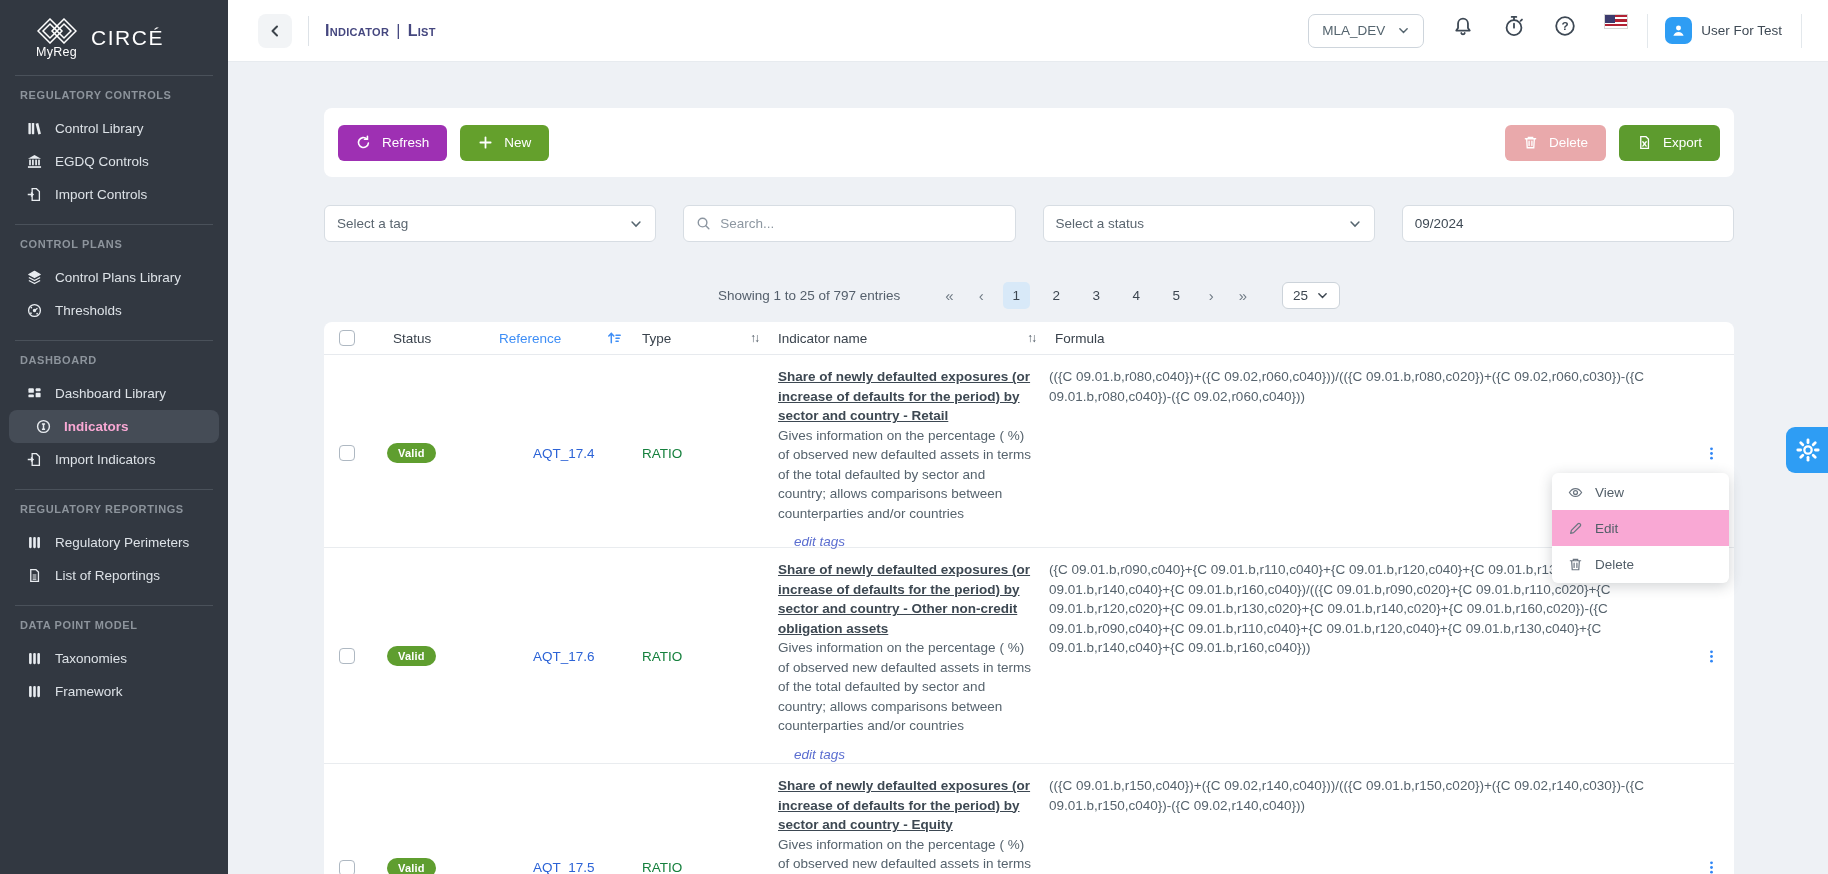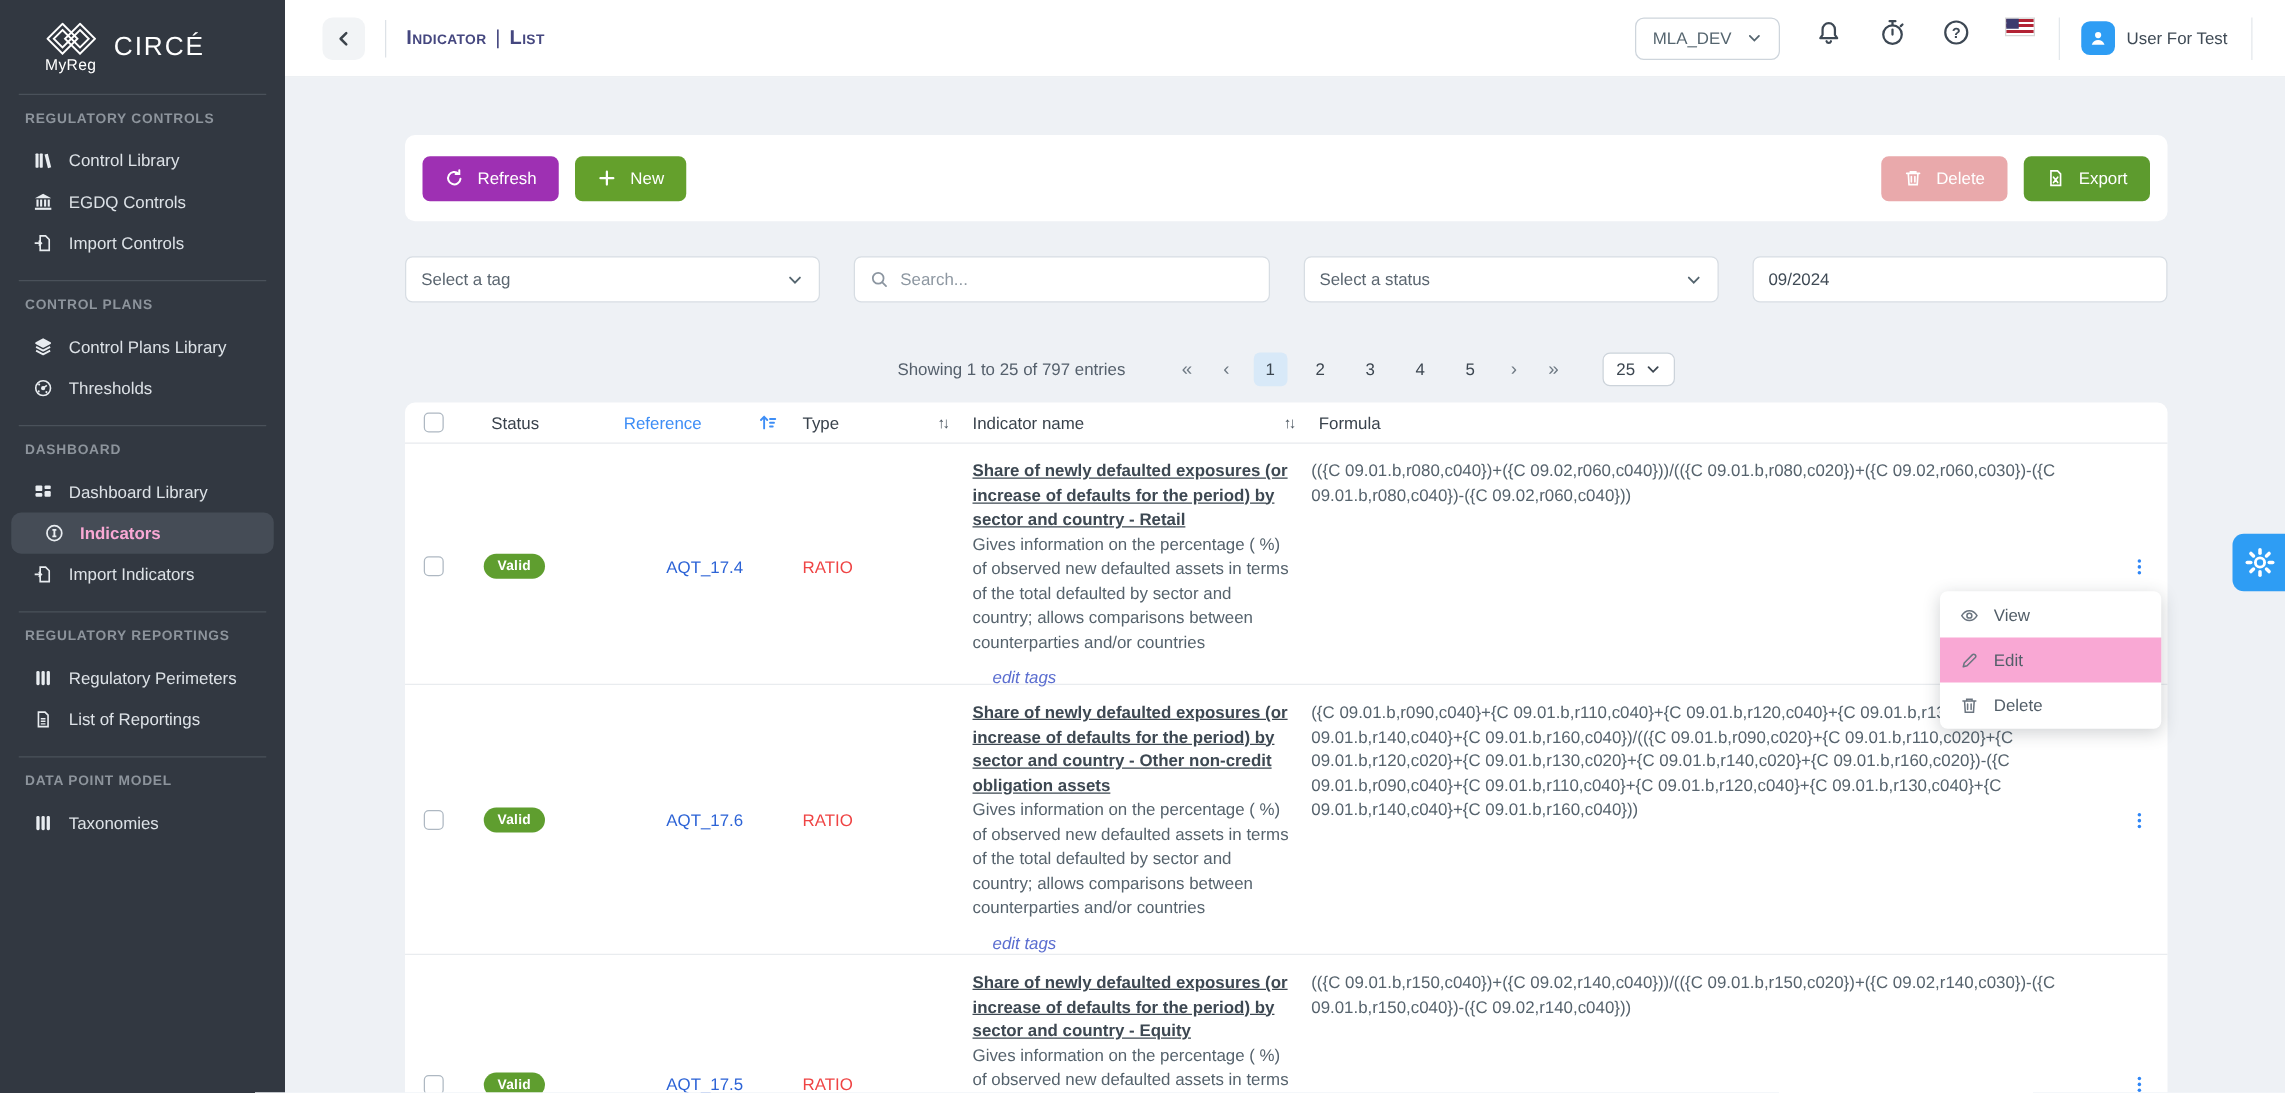--- a/index.html
+++ b/index.html
@@ -88,21 +88,21 @@
   .row-1 { height:193px; } .row-2 { height:216px; } .row-3 { height:208px; }
   .cell-c { display:flex; align-items:center; }
   .cell-c.pad6 { padding-left:6px; }
   .cell-t { padding-top:12px; font-size:13.5px; line-height:19.5px; color:#56636d; }
   .cell-t.pad6 { padding-left:6px; }
   .chkwrap { padding-left:15px; display:flex; align-items:center; }
   .cbx { width:16px; height:16px; border:1.5px solid #aeb8c2; border-radius:4px; background:#fff; cursor:pointer; }
   .badge { background:#5f9e2f; color:#fff; font-size:11px; font-weight:bold; padding:4px 11px;
     border-radius:11px; letter-spacing:.2px; }
   .ref-link { color:#2c63d6; font-size:13.5px; text-decoration:none; cursor:pointer;margin-left:34px; }
-  .type-txt { font-size:13.5px; color:#ef4444; }
+  .type-txt { font-size:13.5px; color:#15803d; }
   .ind-title { font-weight:bold; color:#3d4852; text-decoration:underline; cursor:pointer; padding-right:14px; }
   .ind-desc { padding-right:14px; }
   .edit-tags { display:inline-block; margin:9px 0 0 16px; color:#5b6ed0; font-style:italic; cursor:pointer; }
   .formula { padding-right:10px; word-break:break-word; }
   .kebab { display:flex; align-items:center; justify-content:center; height:100%; cursor:pointer;
     background:none; border:none; width:100%; }
 
   
   .ctx-menu { position:absolute; left:1324px; top:411px; width:177px; background:#fff; z-index:50;
     border-radius:6px; box-shadow:0 3px 14px rgba(40,50,60,.22); padding:1px 0; }
@@ -254,20 +254,30 @@
     <div class="sb-label">DATA POINT MODEL</div>
     <div class="sb-item">
       <span class="sb-ico">
         <svg width="15" height="15" viewBox="0 0 16 16" fill="currentColor">
             <rect x="2.2" y="2" width="2.8" height="12" rx="1.2"></rect>
             <rect x="6.6" y="2" width="2.8" height="12" rx="1.2"></rect>
             <rect x="11" y="2" width="2.8" height="12" rx="1.2"></rect>
           </svg>
       </span>
       <span>Taxonomies</span>
+    </div>
+    <div class="sb-item">
+      <span class="sb-ico">
+        <svg width="15" height="15" viewBox="0 0 16 16" fill="currentColor">
+            <rect x="2.2" y="2" width="2.8" height="12" rx="1.2"></rect>
+            <rect x="6.6" y="2" width="2.8" height="12" rx="1.2"></rect>
+            <rect x="11" y="2" width="2.8" height="12" rx="1.2"></rect>
+          </svg>
+      </span>
+      <span>Framework</span>
     </div>
   </aside>
 
   <header class="topbar">
     <button class="back-btn">
       <span>
         <svg width="16" height="16" viewBox="0 0 16 16" fill="none" stroke="#3c434b" stroke-width="2" stroke-linecap="round" stroke-linejoin="round">
             <path d="M10 3.5 5.5 8l4.5 4.5"></path>
           </svg>
       </span>

